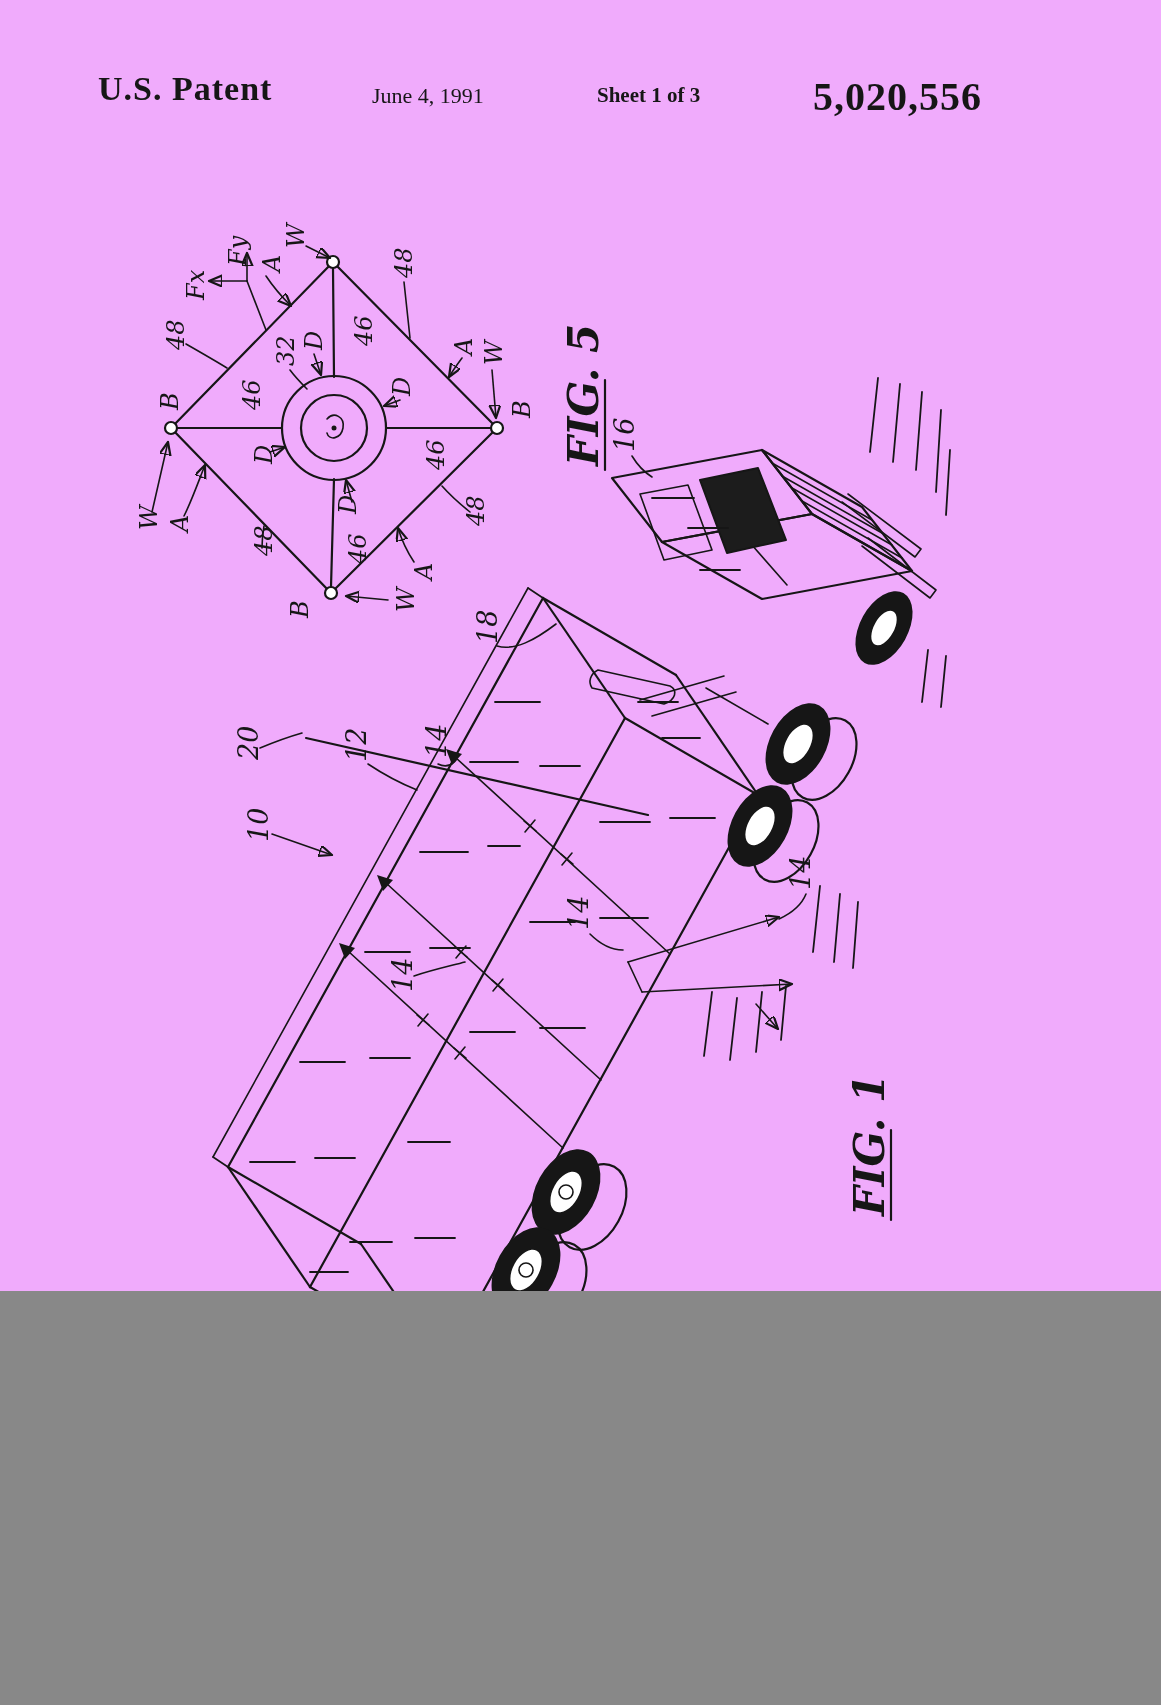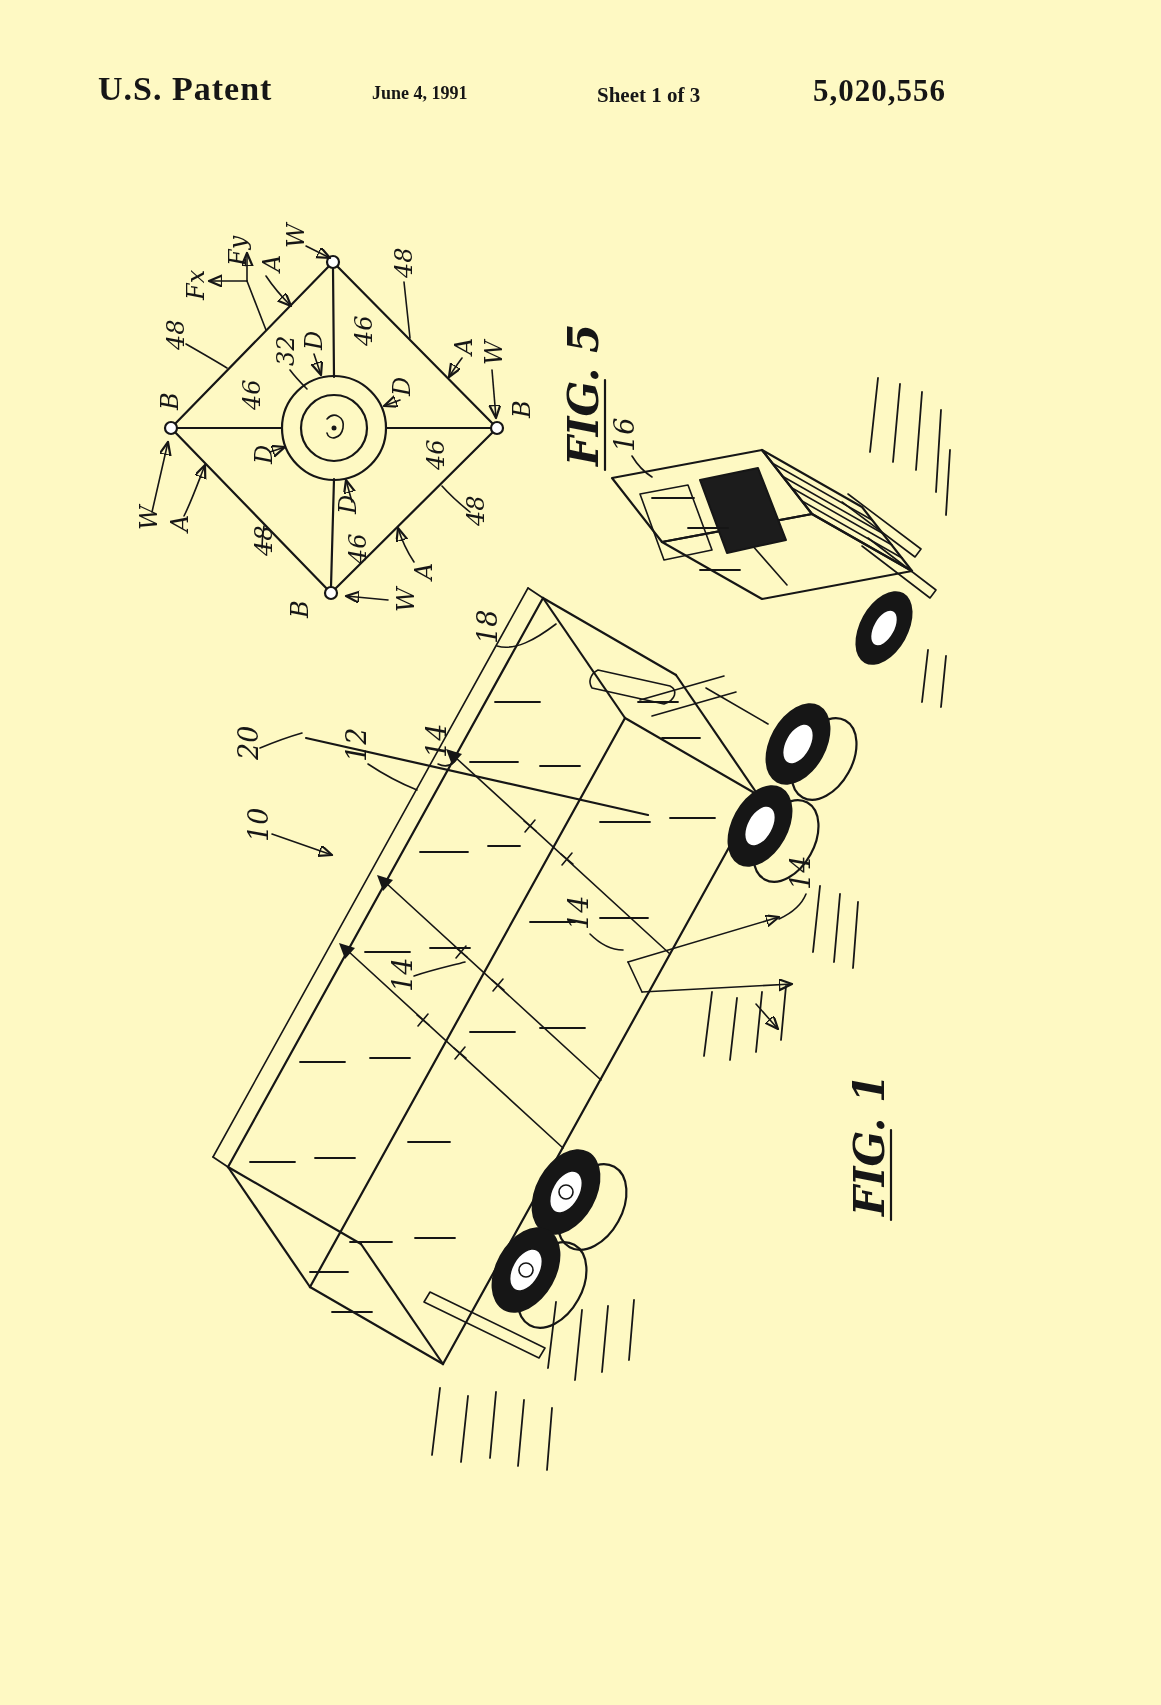--- a/index.html
+++ b/index.html
@@ -1,25 +1,25 @@
 <!DOCTYPE html>
 <html><head>
 <meta charset="utf-8">
 <style>
   html,body{margin:0;padding:0;background:#888;}
   .page{
-    position:relative;width:1161px;height:1705px;background:#fef9c3;
+    position:relative;width:1161px;height:1291px;background:#f0abfc;
     font-family:"Liberation Serif","DejaVu Serif",serif;color:#161616;
     overflow:hidden;margin:0 auto;text-align:center;
   }
   .hdr span{position:absolute;white-space:nowrap;}
   .t-title{left:98px;top:70px;font-size:34px;font-weight:700;letter-spacing:1px;}
-  .t-date{left:372px;top:83px;font-size:18px;font-weight:700;}
+  .t-date{left:372px;top:83px;font-size:22px;font-weight:400;}
   .t-sheet{left:597px;top:83px;font-size:21px;font-weight:700;}
-  .t-num{left:813px;top:73px;font-size:31px;font-weight:700;letter-spacing:1px;}
+  .t-num{left:813px;top:73px;font-size:40px;font-weight:700;letter-spacing:1px;}
   svg.art{position:absolute;left:0;top:0;}
   .art line,.art path,.art circle,.art ellipse,.art polygon{
     stroke:#161616;fill:none;stroke-width:2.2;stroke-linecap:round;stroke-linejoin:round;
   }
   .art .thin{stroke-width:1.6;}
   .art .hatch{stroke-width:1.8;}
   .art .fillink{fill:#161616;stroke:none;}
   .art .fillwhite{fill:#ffffff;stroke:#161616;}
   .art .nos{stroke:none;}
   .art .winfill{fill:#1c1c1c;stroke:#161616;stroke-width:2;}

